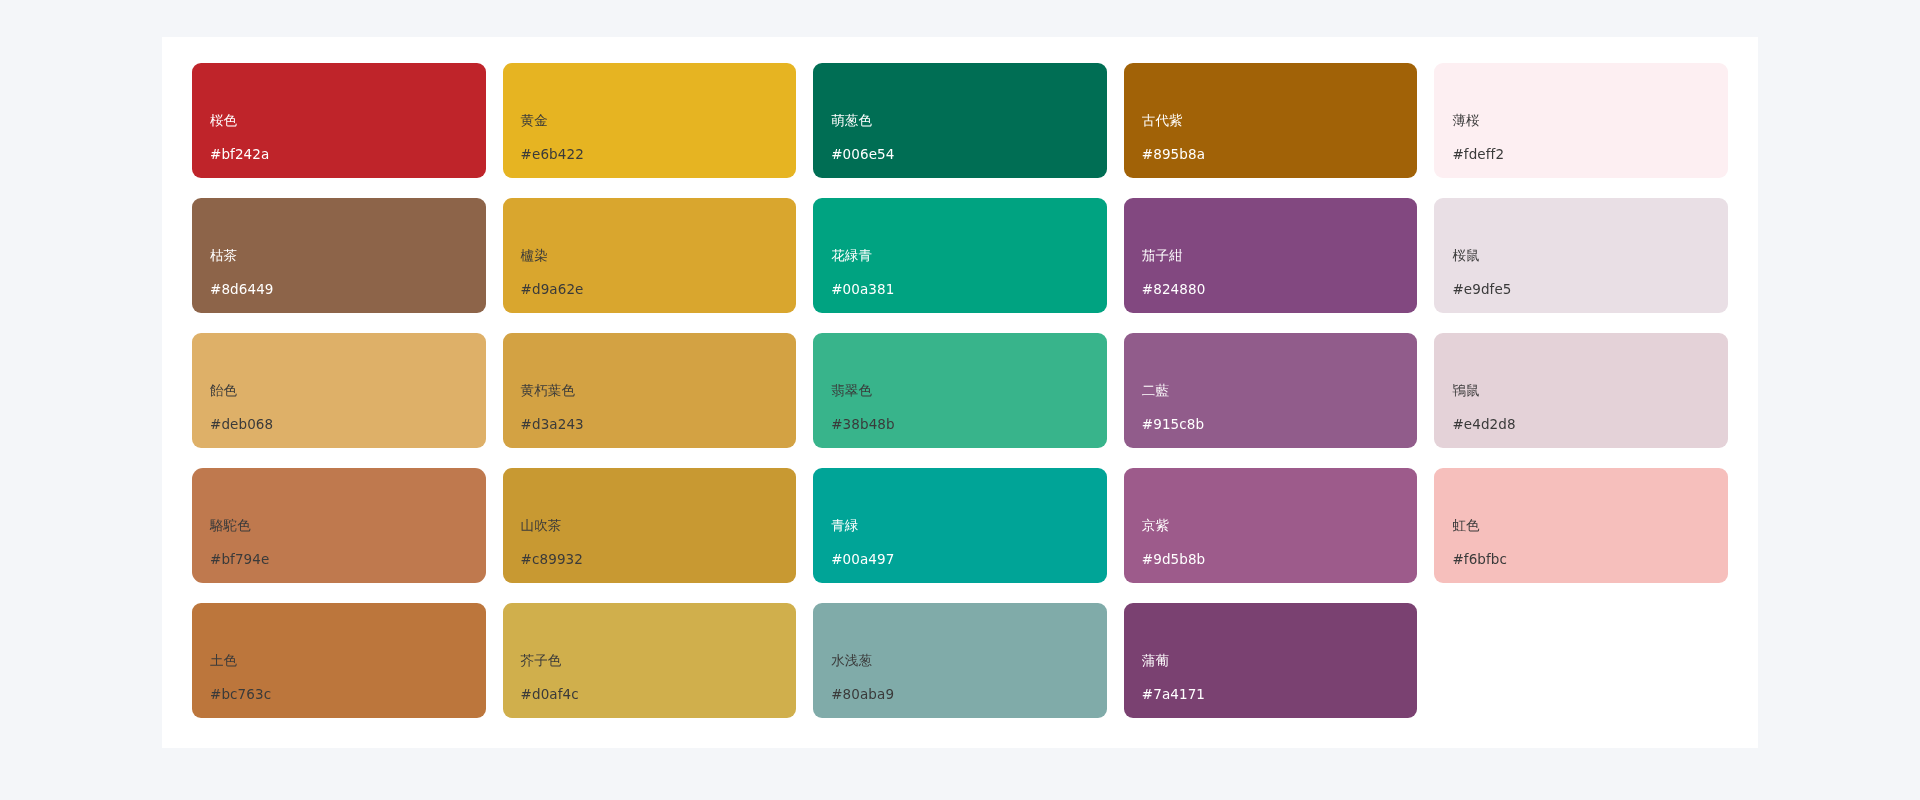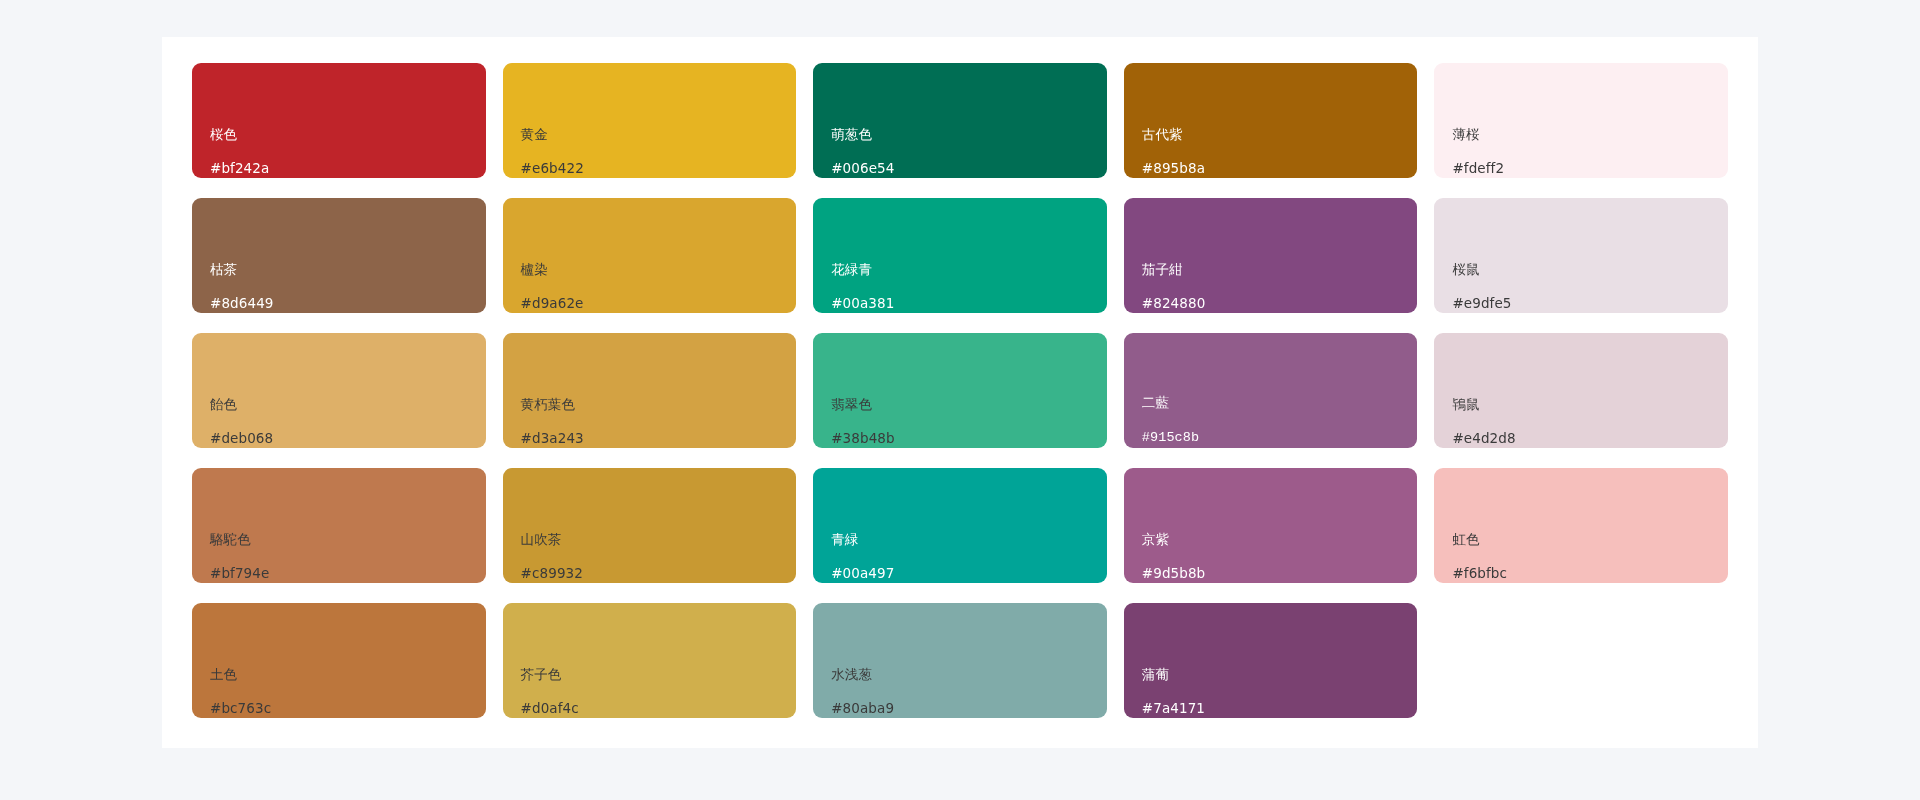--- a/index.html
+++ b/index.html
@@ -41,21 +41,21 @@
 
   .swatch-card {
     border-radius: 9px;
     position: relative;
     overflow: hidden;
   }
 
   .swatch-text {
     position: absolute;
     left: 18px;
-    bottom: 0;
+    bottom: 14px;
     line-height: 1.38;
     letter-spacing: 0.1px;
   }
 
   .swatch-name {
     display: block;
     font-size: 13.5px;
     font-weight: 400;
   }
 
@@ -149,33 +149,33 @@
             <span class="swatch-name">黄朽葉色</span>
             <span class="swatch-hex">#d3a243</span>
           </div>
         </div>
         <div class="swatch-card text-dark" style="background: rgb(56, 180, 139);">
           <div class="swatch-text">
             <span class="swatch-name">翡翠色</span>
             <span class="swatch-hex">#38b48b</span>
           </div>
         </div>
-        <div class="swatch-card text-light" style="background: rgb(145, 92, 139); font-family: Liberation Mono, monospace;">
+        <div class="swatch-card text-light" style="background: rgb(145, 92, 139);">
           <div class="swatch-text">
             <span class="swatch-name">二藍</span>
             <span class="swatch-hex">#915c8b</span>
           </div>
         </div>
         <div class="swatch-card text-dark" style="background: rgb(228, 210, 216); padding-left: 36px;">
           <div class="swatch-text">
             <span class="swatch-name">鴇鼠</span>
             <span class="swatch-hex">#e4d2d8</span>
           </div>
         </div>
-        <div class="swatch-card text-dark" style="background: rgb(191, 121, 78);">
+        <div class="swatch-card text-dark" style="background: rgb(191, 121, 78); border-radius: 11px;">
           <div class="swatch-text">
             <span class="swatch-name">駱駝色</span>
             <span class="swatch-hex">#bf794e</span>
           </div>
         </div>
         <div class="swatch-card text-dark" style="background: rgb(200, 153, 50);">
           <div class="swatch-text">
             <span class="swatch-name">山吹茶</span>
             <span class="swatch-hex">#c89932</span>
           </div>

